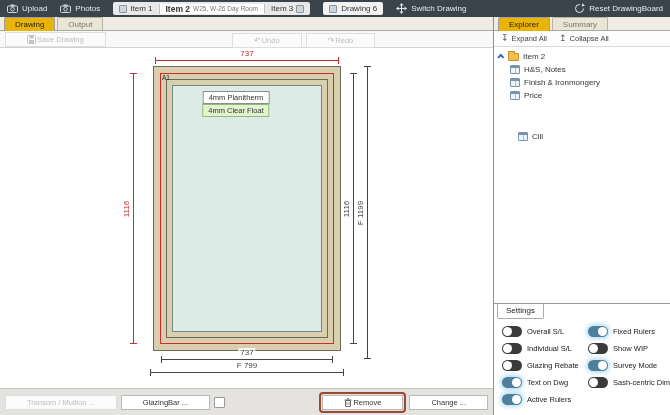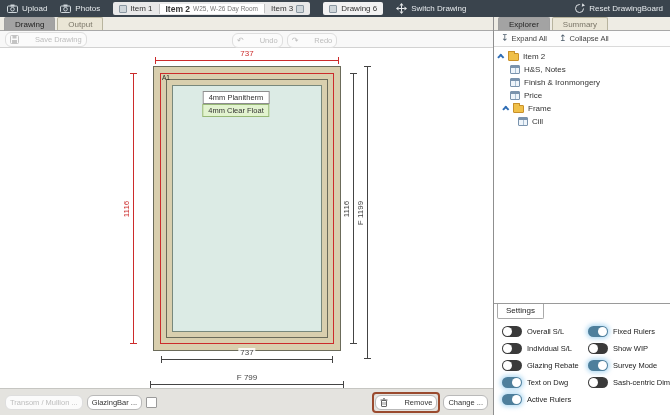--- a/index.html
+++ b/index.html
@@ -24,26 +24,26 @@
   .icon-svg { display:block; }
 
   
   .left-panel { position:absolute; left:0; top:17px; width:493px; bottom:0; display:flex; flex-direction:column; background:#f2f1ec; }
   .right-panel { position:absolute; left:493px; top:17px; right:0; bottom:0; display:flex; flex-direction:column;
                  background:#fff; border-left:1px solid #8f8f8f; }
 
   .tabrow { height:14px; display:flex; align-items:flex-end; padding:0 0 0 4px; border-bottom:1px solid #a8a8a8; background:#eeece4; }
   .tab { height:13px; display:flex; align-items:center; padding:0 10px; font-size:8px; margin-right:2px;
          border:1px solid #b8b49e; border-bottom:none; border-radius:2px 2px 0 0; background:#eae6d6; color:#7a7668; cursor:pointer; }
-  .tab.active { background:#a3a3a3; color:#222; border-color:#9f9f9f; margin-bottom:-1px; height:14px; }
+  .tab.active { background:#eab308; color:#222; border-color:#9f9f9f; margin-bottom:-1px; height:14px; }
 
   .toolbar2 { position:relative; height:17px; background:#f8f8f8; border-bottom:1px solid #d2d2d2;
               display:flex; align-items:center; padding:0 5px; }
-  .btn { display:inline-flex; align-items:center; gap:16px; font-size:7.5px; padding:2px 4px; border:1px solid #b9b9b9;
-         border-radius:6px; background:#fff; color:#333; cursor:pointer; white-space:nowrap; }
+  .btn { display:inline-flex; align-items:center; gap:1px; font-size:7.5px; padding:2px 21px; border:1px solid #b9b9b9;
+         border-radius:0; background:#fff; color:#333; cursor:pointer; white-space:nowrap; }
   .btn.disabled { color:#bdbdbd; border-color:#dedede; background:#fbfbfb; cursor:default; }
   .undo-group { position:absolute; left:232px; top:2px; display:flex; gap:4px; }
   .arrow-glyph { font-size:8px; line-height:1; }
   .radio-group { margin-left:auto; display:flex; align-items:center; gap:12px; padding-right:4px; }
   .radio { display:flex; align-items:center; gap:3px; font-size:8px; color:#222; cursor:pointer; }
   .radio-dot { width:9px; height:9px; border-radius:50%; border:1px solid #8a8a8a; background:#fff; position:relative; }
   .radio-dot.sel::after { content:''; position:absolute; left:1.5px; top:1.5px; width:4px; height:4px;
                           border-radius:50%; background:var(--accent-blue,#2f7ac0); box-shadow:0 0 0 1px var(--accent-blue,#2f7ac0); }
 
   
@@ -215,21 +215,21 @@
       </div>
       <div class="dim dim-v black" style="left:353px; top:25px; height:271px;">
         <span class="dim-label">1116</span>
       </div>
       <div class="dim dim-v black" style="left:367px; top:18px; height:293px;">
         <span class="dim-label">F 1199</span>
       </div>
       <div class="dim dim-h black" style="left:161px; top:311px; width:172px;">
         <span class="dim-label">737</span>
       </div>
-      <div class="dim dim-h black" style="left:150px; top:336px; width:194px;">
+      <div class="dim dim-h black" style="left:150px; top:324px; width:194px;">
         <span class="dim-label">F 799</span>
       </div>
     </div>
 
     <div class="bottombar">
       <button class="btn disabled">Transom / Mullion ...</button>
       <button class="btn">GlazingBar ...</button>
       <span class="checkbox"></span>
       <div class="bottom-right">
         <span class="remove-annotation">
@@ -275,26 +275,21 @@
           <span class="tree-label">H&amp;S, Notes</span>
         </div>
         <div class="tree-row" style="padding-left: 16px;">
           <span class="sheet-icon"></span>
           <span class="tree-label">Finish &amp; Ironmongery</span>
         </div>
         <div class="tree-row" style="padding-left: 16px;">
           <span class="sheet-icon"></span>
           <span class="tree-label">Price</span>
         </div>
-        <div class="tree-row" style="padding-left: 10px;">
-          <span class="chevron"></span>
-          <span class="folder-icon"></span>
-          <span class="tree-label">Frame</span>
-        </div>
-        <div class="tree-row" style="padding-left: 24px;">
+        <div class="tree-row" style="padding-left: 24px; margin-top: 28px;">
           <span class="sheet-icon"></span>
           <span class="tree-label">Cill</span>
         </div>
       </div>
 
     <div class="settings">
       <span class="settings-tab">Settings</span>
       <div class="toggle-grid">
           <div class="toggle-cell">
             <span class="switch off">

